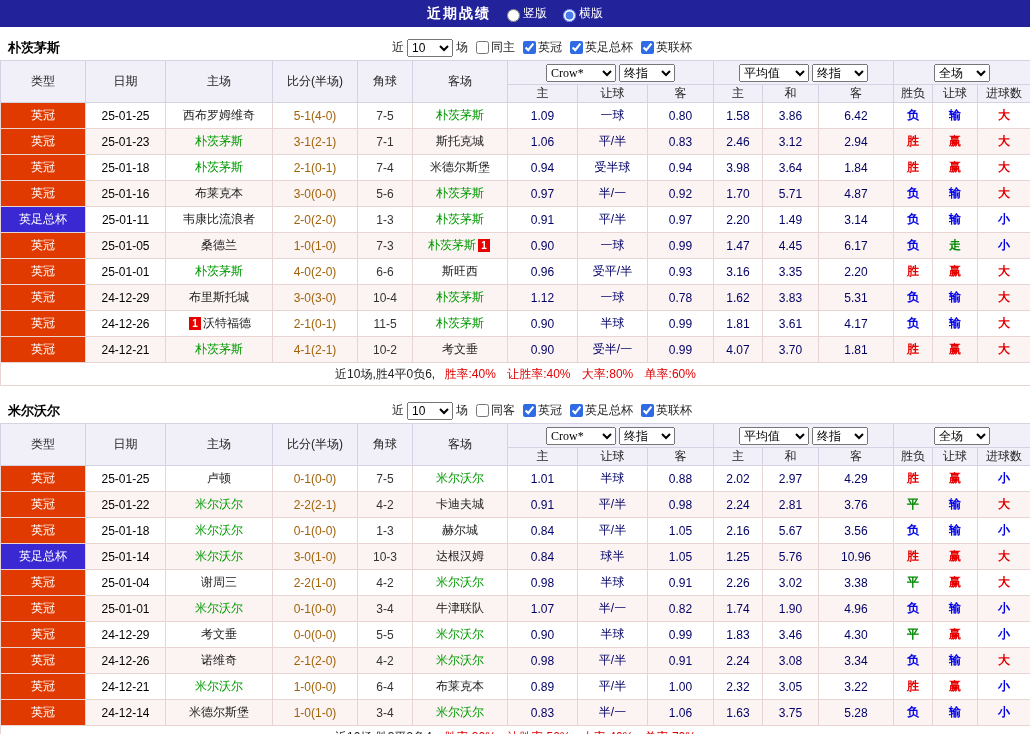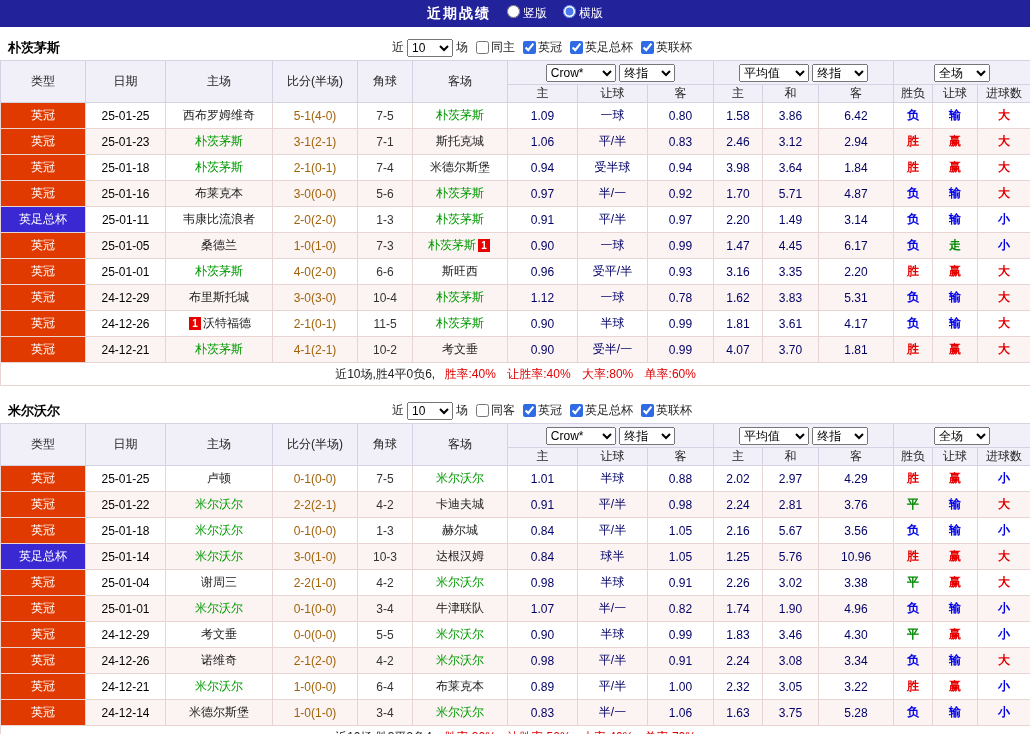--- a/index.html
+++ b/index.html
@@ -1,40 +1,40 @@
 <!DOCTYPE html>
 <html><head>
 <meta charset="utf-8">
 <style>
   html,body{margin:0;padding:0;}
   body{width:1030px;font-family:"Liberation Sans","DejaVu Sans",sans-serif;font-size:12px;color:#222;background:#fff;}
 
   .topbar{height:27px;background:#22229b;display:flex;align-items:center;justify-content:center;gap:16px;color:#fff;}
   .topbar .title{font-weight:bold;font-size:14px;letter-spacing:2px;}
-  .topbar label{display:flex;align-items:flex-start;gap:3px;cursor:pointer;font-size:12px;}
+  .topbar label{display:flex;align-items:flex-end;gap:3px;cursor:pointer;font-size:12px;}
   .topbar input{accent-color:#4b7bec;margin:0;}
 
   .section{margin-top:8px;}
   .section + .section{margin-top:12px;}
   .sec-head{height:25px;display:flex;align-items:center;padding:0 8px;}
   .team-title{font-weight:bold;font-size:13px;color:#000;}
   .filters{margin-left:auto;margin-right:330px;display:flex;align-items:center;gap:3px;white-space:nowrap;}
   .filters label{display:flex;align-items:center;cursor:pointer;}
   .filters input{accent-color:#2f6be4;margin:0 2px 0 5px;}
   select{font-size:12px;font-family:inherit;}
   .sel-s{width:46px;}
   .sel-m{width:56px;}
   .sel-l{width:70px;}
 
   table{border-collapse:collapse;table-layout:fixed;width:1030px;border:1px solid #d9c8c8;}
   th,td{border:1px solid #e9d4d4;text-align:center;padding:0;overflow:hidden;white-space:nowrap;}
   thead th{background:#f1f0f9;font-weight:normal;border-color:#d5d2e4;}
   tr.hd-top th{height:21px;}
   tr.hd-sub th{height:17px;}
-  th.sel-cell{padding:1px 0;}
+  th.sel-cell{padding:1px 0;font-family:Liberation Serif, serif;}
   tbody td{height:25px;}
   tbody tr:nth-child(even){background:#fcf4f3;}
 
   td.c-league{color:#fff;}
   td.c-date{color:#000;}
   td.c-score{color:#a16207;}
   td.c-corner{color:#333;}
   td.c-odd{color:#000066;}
   td.c-res{font-weight:bold;}
   .team-name{color:#222;cursor:pointer;}

